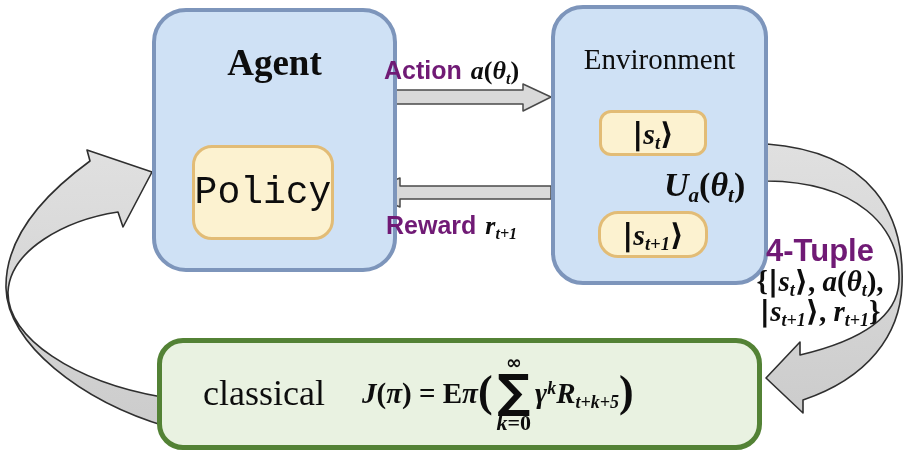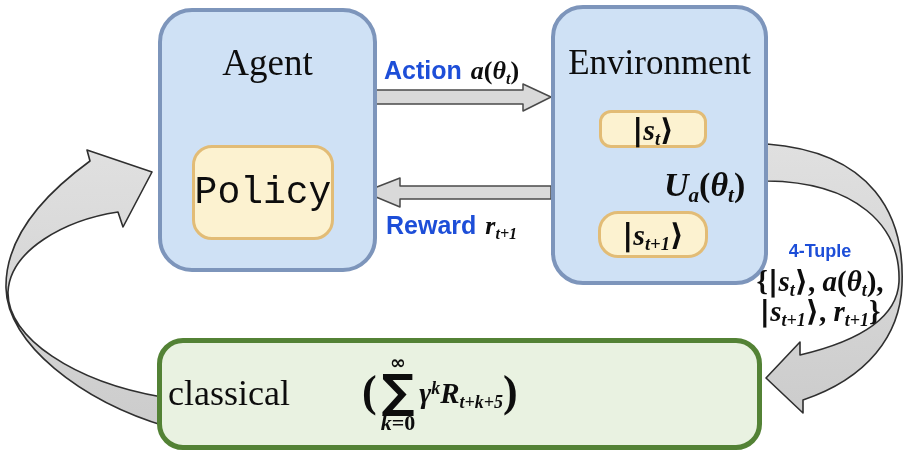--- a/index.html
+++ b/index.html
@@ -8,56 +8,56 @@
     font-family:"Liberation Serif","DejaVu Serif",serif; color:#0d0d0d; overflow:hidden;
   }
   .stage svg.arrows { position:absolute; left:0; top:0; }
 
   
   .bluebox  { position:absolute; background:#cfe1f5; border:4px solid #7d95bb; border-radius:34px; box-sizing:border-box; }
   .creambox { position:absolute; background:#fcf2d0; border:3px solid #e2bc76; box-sizing:border-box;
               display:flex; align-items:center; justify-content:center; }
   .greenbox { position:absolute; background:#e9f2e1; border:5px solid #538235; border-radius:26px; box-sizing:border-box; }
 
-  .agent  { left:158px; top:8px;  width:219px; height:264px; }
+  .agent  { left:152px; top:8px;  width:245px; height:264px;font-weight:bold; }
   .env    { left:551px; top:5px;  width:217px; height:280px; border-radius:32px; }
   .policy { left:192px; top:145px; width:142px; height:95px; border-radius:20px; font-size:38px;font-family:Liberation Mono, monospace; }
-  .ket-st  { left:599px; top:110px; width:108px; height:38px; border-radius:12px; }
+  .ket-st  { left:599px; top:110px; width:108px; height:46px; border-radius:12px; }
   .ket-st1 { left:598px; top:211px; width:110px; height:47px; border-radius:20px; }
   .opt    { left:157px; top:338px; width:605px; height:112px; }
 
   .box-title { text-align:center; font-size:37px; line-height:1; }
   .agent .box-title { margin-top:32px; }
-  .env   .box-title { margin-top:36px; font-size:35px; }
+  .env   .box-title { margin-top:36px; font-size:29px; }
 
   
   .math { font-family:"Liberation Serif","DejaVu Serif",serif; font-style:italic; font-weight:bold; }
   .math sub { font-size:.62em; line-height:0; vertical-align:-0.28em; }
   .math sup { font-size:.62em; line-height:0; vertical-align:0.55em; }
   .ang { font-family:"DejaVu Sans",sans-serif; font-style:normal; }
   .up  { font-style:normal; }
   .light, .light sub { font-weight:normal; }
   .ket-st .math, .ket-st1 .math { font-size:30px; }
   .ua-label { position:absolute; left:664px; top:166px; font-size:34px; }
 
   
   .edge-label { position:absolute; white-space:nowrap; font-size:25px; }
-  .sansb { font-family:"Liberation Sans","DejaVu Sans",sans-serif; font-weight:bold; color:#1d4ed8; }
+  .sansb { font-family:"Liberation Sans","DejaVu Sans",sans-serif; font-weight:bold; color:#701a75; }
   .edge-label .math { margin-left:9px; font-size:26px; }
   .lbl-action { left:384px; top:56px; }
   .lbl-state  { left:392px; top:150px; }
   .lbl-reward { left:386px; top:211px; }
   .lbl-update { left:27px;  top:262px; font-size:41px; }
   .tuple { position:absolute; left:720px; top:236px; width:200px; text-align:center; line-height:30px; }
-  .tuple .t-title { font-size:18px; }
+  .tuple .t-title { font-size:31px; }
   .tuple .math { font-size:29px; }
 
   
   .opt-label { position:absolute; left:6px; top:50%; transform:translateY(-50%);
-               width:192px; text-align:left; font-size:36px; line-height:1.14; }
+               width:192px; text-align:center; font-size:36px; line-height:1.14; }
   .formula { position:absolute; left:200px; right:2px; top:50%; transform:translateY(-50%);
              display:flex; align-items:center; font-size:29px; }
   .formula .math { white-space:nowrap; }
   .bigp { font-size:44px; font-weight:600; font-style:normal; line-height:0; transform:translateY(-2px); }
   .sum-stack { display:inline-flex; flex-direction:column; align-items:center; margin:0 4px; }
   .sum-top { font-family:"DejaVu Sans",sans-serif; font-weight:bold; font-size:19px; line-height:1; }
   .sigma   { font-family:"DejaVu Sans",sans-serif; font-weight:bold; font-size:46px; line-height:.85; }
   .sum-bot { font-size:22px; line-height:1.05; }
 </style>
 </head>
@@ -117,20 +117,21 @@
     <div class="sansb t-title">4-Tuple</div>
     <div class="math"><span class="up">{</span><span class="ang">|</span><span>s</span><sub>t</sub><span class="ang">⟩</span><span class="up">, </span><span>a</span><span class="up">(</span><span>θ</span><sub>t</sub><span class="up">),</span></div>
     <div class="math"><span class="ang">|</span><span>s</span><sub>t+1</sub><span class="ang">⟩</span><span class="up">, </span><span>r</span><sub>t+1</sub><span class="up">}</span></div>
   </div>
 
   <div class="greenbox opt">
     <div class="opt-label">
       <div>classical</div>
     </div>
     <div class="formula">
+      <span class="math"><span>J</span><span class="up">(</span><span>π</span><span class="up">)</span><span class="up"> = </span><span class="up">E</span><span>π</span></span>
       <span class="bigp">(</span>
       <span class="sum-stack">
         <span class="sum-top">∞</span>
         <span class="sigma">∑</span>
         <span class="math sum-bot"><span>k</span><span class="up">=0</span></span>
       </span>
       <span class="math"><span>γ</span><sup>k</sup><span>R</span><sub>t+k+5</sub></span>
       <span class="bigp">)</span>
     </div>
   </div>

